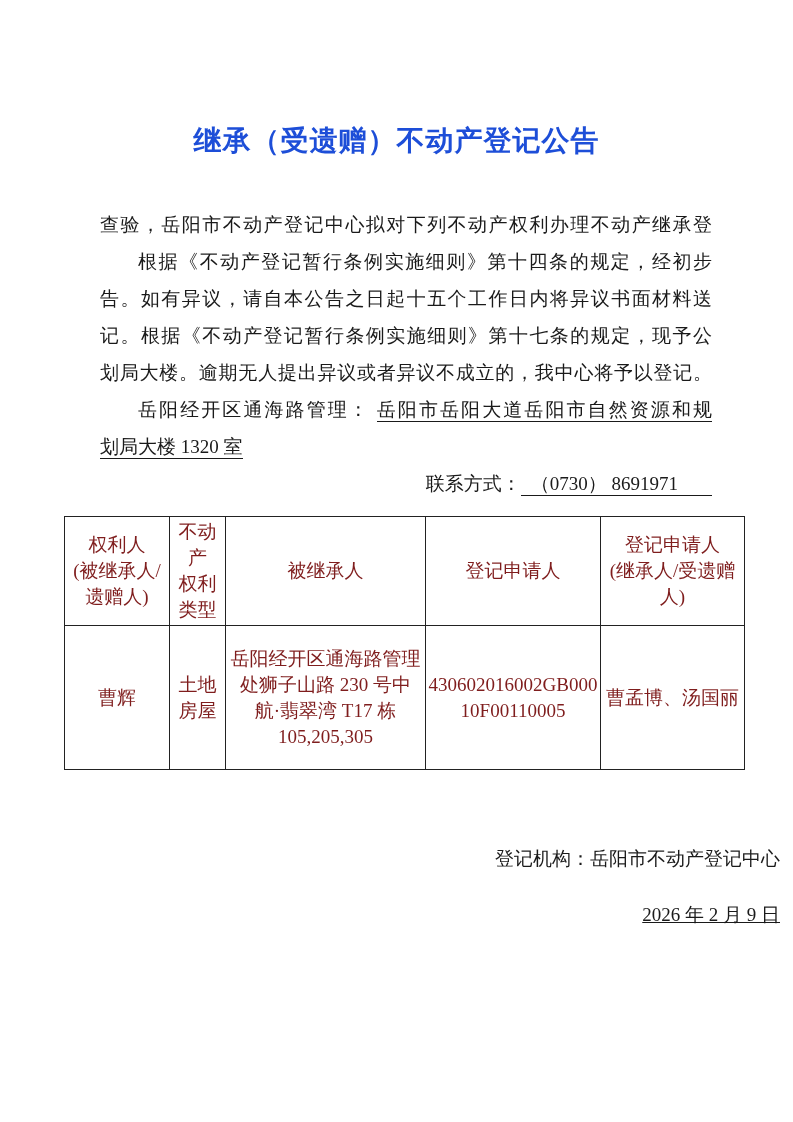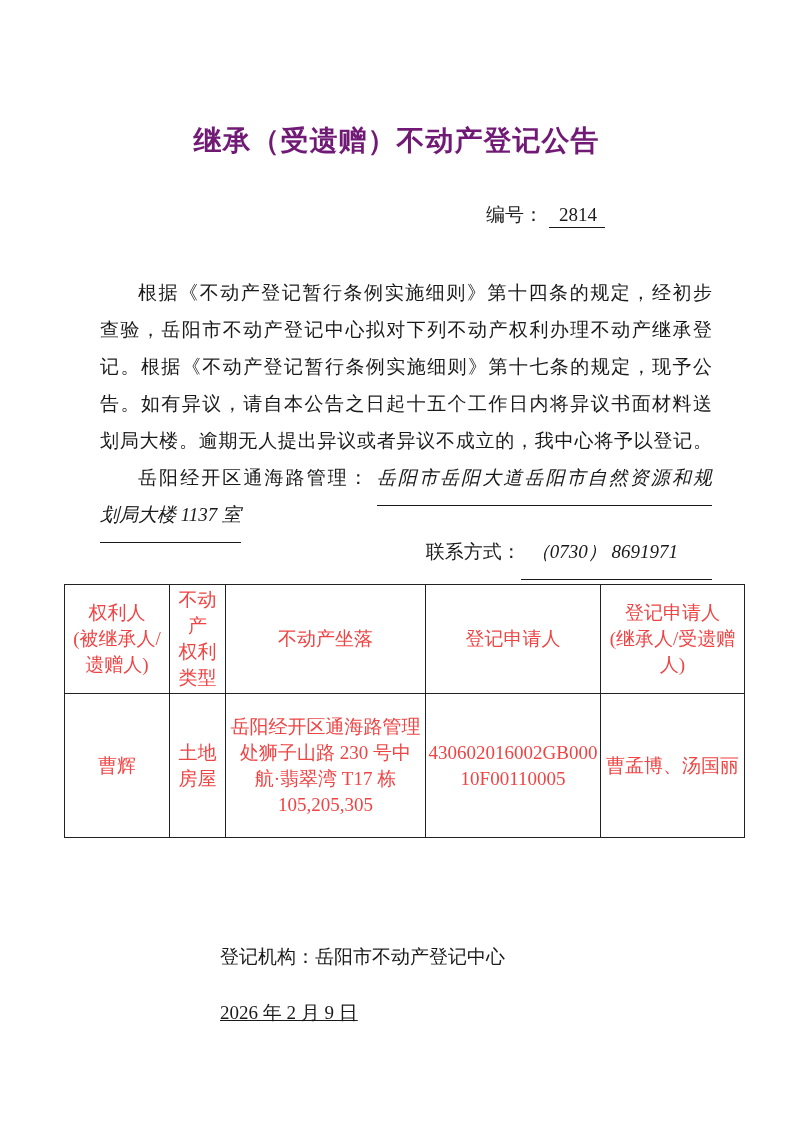--- a/index.html
+++ b/index.html
@@ -14,21 +14,21 @@
     font-family: "Liberation Serif", "DejaVu Serif", serif;
     overflow: hidden;
   }
   .doc-title {
     margin-top: 122px;
     text-align: center;
     font-family: "Liberation Sans", "DejaVu Sans", sans-serif;
     font-weight: 700;
     font-size: 28px;
     letter-spacing: 1px;
-    color: #701a75;
+    color: #1d4ed8;
   }
   .doc-number {
     margin-top: 42px;
     text-align: right;
     padding-right: 188px;
     font-size: 19px;
   }
   .doc-number .num-value {
     display: inline-block;
     border-bottom: 1.5px solid #1a1a1a;
@@ -45,91 +45,87 @@
     white-space: nowrap;
   }
   .bline.just {
     white-space: normal;
     text-align: justify;
     text-align-last: justify;
   }
   .bline.indent { text-indent: 38px; text-align: right; }
   .ul {
     border-bottom: 1.5px solid #1a1a1a;
-    padding-bottom: 17px;
-    font-style: italic;
+    padding-bottom: 1px;
   }
   .ul.pad-contact { padding-left: 10px; padding-right: 34px; }
   .reg-table {
     margin: 14px 0 0 64px;
     width: 680px;
     border-collapse: collapse;
     table-layout: fixed;
     font-size: 19px;
-    color: #ef4444;
+    color: #7f1d1d;
   }
   .reg-table th, .reg-table td {
     border: 1.5px solid #222;
     text-align: center;
     vertical-align: middle;
     white-space: pre-line;
     line-height: 26px;
     font-weight: 400;
     padding: 2px 2px;
   }
   .reg-table thead tr { height: 76px; }
   .reg-table tbody tr { height: 144px; }
   .footer {
-    margin-top: 106px;
+    margin-top: 76px;
     margin-left: 220px;
     width: 560px;
-    text-align: left;
+    text-align: right;
     font-size: 19px;
   }
   .footer .date-line { margin-top: 30px; text-decoration: underline; }
 </style>
 </head>
 <body>
 
 <div class="page">
 
   <div class="doc-title">继承（受遗赠）不动产登记公告</div>
 
-  <div class="doc-number">
-    <span>编号：</span><span class="num-value">2814</span>
-  </div>
 
   <div class="body-text">
+    <div class="bline just">查验，岳阳市不动产登记中心拟对下列不动产权利办理不动产继承登</div>
     <div class="bline just indent">根据《不动产登记暂行条例实施细则》第十四条的规定，经初步</div>
-    <div class="bline just">查验，岳阳市不动产登记中心拟对下列不动产权利办理不动产继承登</div>
+    <div class="bline just">告。如有异议，请自本公告之日起十五个工作日内将异议书面材料送</div>
     <div class="bline just">记。根据《不动产登记暂行条例实施细则》第十七条的规定，现予公</div>
-    <div class="bline just">告。如有异议，请自本公告之日起十五个工作日内将异议书面材料送</div>
     <div class="bline just">划局大楼。逾期无人提出异议或者异议不成立的，我中心将予以登记。</div>
     <div class="bline just indent"><span>岳阳经开区通海路管理： </span><span class="ul">岳阳市岳阳大道岳阳市自然资源和规</span></div>
-    <div class="bline"><span class="ul">划局大楼 1137 室</span></div>
+    <div class="bline"><span class="ul">划局大楼 1320 室</span></div>
     <div class="bline indent"><span>联系方式：</span><span class="ul pad-contact">（0730） 8691971</span></div>
   </div>
 
   <table class="reg-table">
     <colgroup>
       <col style="width:105px">
       <col style="width:56px">
       <col style="width:200px">
       <col style="width:175px">
       <col style="width:144px">
     </colgroup>
     <thead>
       <tr>
         <th>权利人
 (被继承人/
 遗赠人)</th>
         <th>不动产
 权利
 类型</th>
-        <th>不动产坐落</th>
+        <th>被继承人</th>
         <th>登记申请人</th>
         <th>登记申请人
 (继承人/受遗赠
 人)</th>
       </tr>
     </thead>
     <tbody>
       <tr>
         <td>曹辉</td>
         <td>土地

